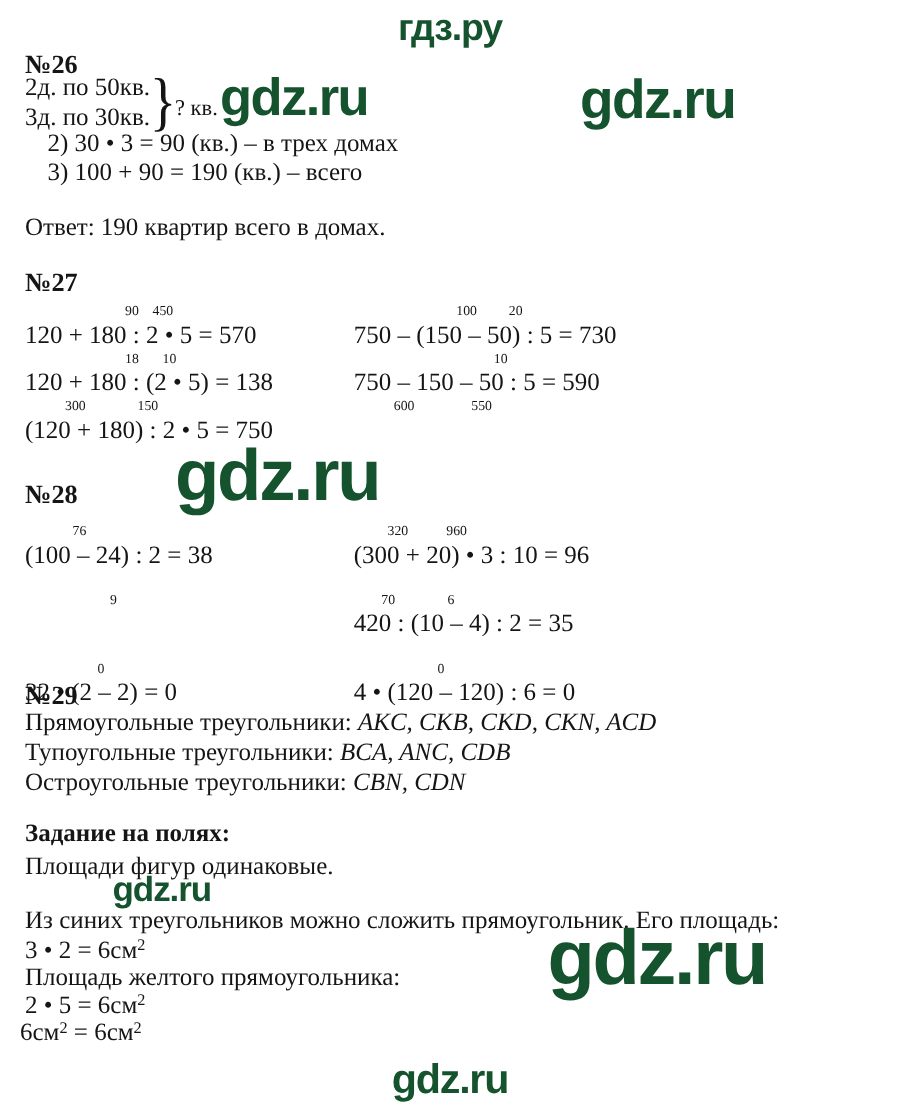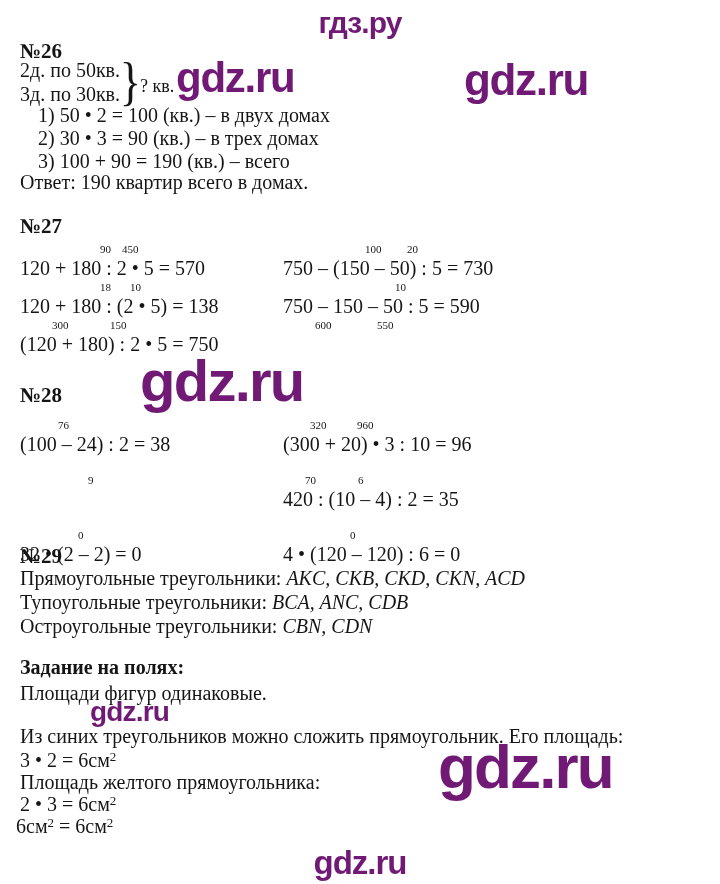--- a/index.html
+++ b/index.html
@@ -1,21 +1,21 @@
 <!DOCTYPE html>
 <html><head>
 <meta charset="utf-8">
 <style>
   html,body{margin:0;padding:0;background:#fff;}
   .page{position:relative;width:720px;height:884px;background:#ffffff;overflow:hidden;
         font-family:"Liberation Serif",serif;color:#151515;}
   .abs{position:absolute;}
   .b{font-size:20px;line-height:24px;white-space:nowrap;}
   .heading{font-weight:bold;font-size:21px;line-height:22px;white-space:nowrap;}
-  .wm{font-family:"Liberation Sans",sans-serif;font-weight:bold;color:#701a75;
+  .wm{font-family:"Liberation Sans",sans-serif;font-weight:bold;color:#14532d;
       line-height:1;letter-spacing:-0.03em;white-space:nowrap;}
   .center{left:0;right:0;text-align:center;}
   .brace{font-size:52px;line-height:52px;font-weight:400;transform:scaleX(0.85);}
   .qtext{font-size:18px;line-height:20px;white-space:nowrap;}
   .steps div{white-space:nowrap;}
   .col{position:absolute;width:255px;}
   .row{position:relative;}
   .r38{height:38px;}
   .r40{height:40px;margin-top:15px;}
   .hints{position:relative;height:16px;font-size:11px;line-height:16px;}
@@ -32,21 +32,20 @@
   <div class="abs wm center" style="top:8px;font-size:30px;">гдз.ру</div>
 
   <div class="abs heading" style="left:20px;top:40px;">№26</div>
   <div class="abs b" style="left:20px;top:58px;">2д. по 50кв.</div>
   <div class="abs b" style="left:20px;top:82px;">3д. по 30кв.</div>
   <div class="abs brace" style="left:118px;top:56px;">}</div>
   <div class="abs qtext" style="left:140px;top:76px;">? кв.</div>
   <div class="abs wm" style="left:176px;top:57px;font-size:42px;">gdz.ru</div>
   <div class="abs wm" style="left:464px;top:58px;font-size:44px;">gdz.ru</div>
   <div class="abs b steps" style="left:38px;top:104px;line-height:23px;">
-    <div>1) 50 • 2 = 100 (кв.) – в двух домах</div>
     <div>2) 30 • 3 = 90 (кв.) – в трех домах</div>
     <div>3) 100 + 90 = 190 (кв.) – всего</div>
   </div>
   <div class="abs b" style="left:20px;top:170px;">Ответ: 190 квартир всего в домах.</div>
 
   <div class="abs heading" style="left:20px;top:215px;">№27</div>
   <div class="col" style="left:20px;top:241px;">
     <div class="row r38">
       <div class="hints">
         <span style="left:80px">90</span>
@@ -148,21 +147,21 @@
 
   <div class="abs heading" style="left:20px;top:656px;font-size:20px;">Задание на полях:</div>
   <div class="abs b" style="left:20px;top:681px;">Площади фигур одинаковые.</div>
   <div class="abs wm" style="left:90px;top:698px;font-size:28px;">gdz.ru</div>
   <div class="abs b" style="left:20px;top:724px;">Из синих треугольников можно сложить прямоугольник. Его площадь:</div>
   <div class="abs b" style="left:20px;top:748px;">
     <span>3 • 2 = 6см</span><sup class="s2">2</sup>
   </div>
   <div class="abs b" style="left:20px;top:770px;">Площадь желтого прямоугольника:</div>
   <div class="abs b" style="left:20px;top:792px;">
-    <span>2 • 3 = 6см</span><sup class="s2">2</sup>
+    <span>2 • 5 = 6см</span><sup class="s2">2</sup>
   </div>
   <div class="abs b" style="left:16px;top:814px;">
     <span>6см</span><sup class="s2">2</sup><span> = 6см</span><sup class="s2">2</sup>
   </div>
   <div class="abs wm" style="left:438px;top:736px;font-size:62px;">gdz.ru</div>
 
   <div class="abs wm center" style="top:846px;font-size:33px;">gdz.ru</div>
 
 </div>
 

